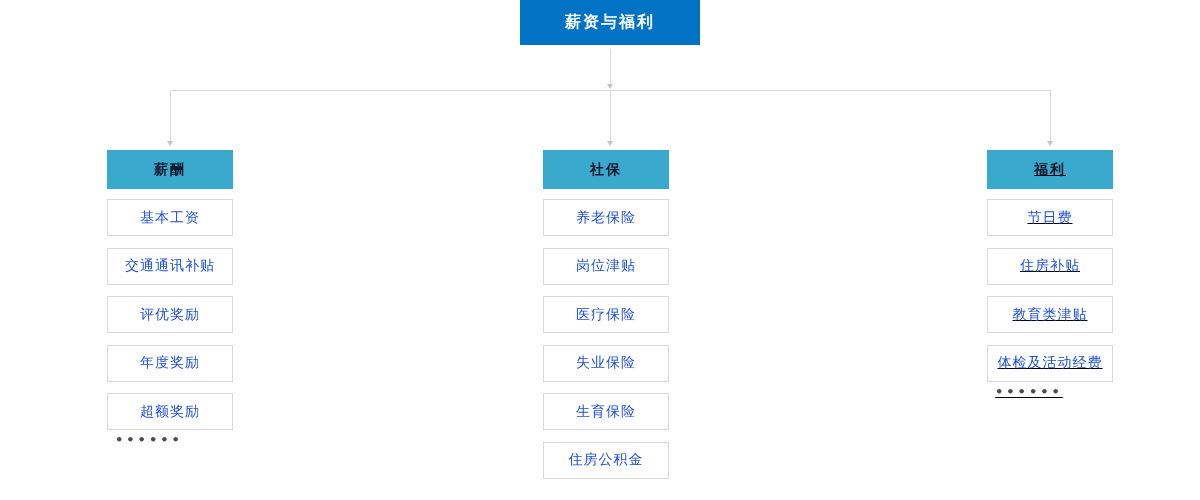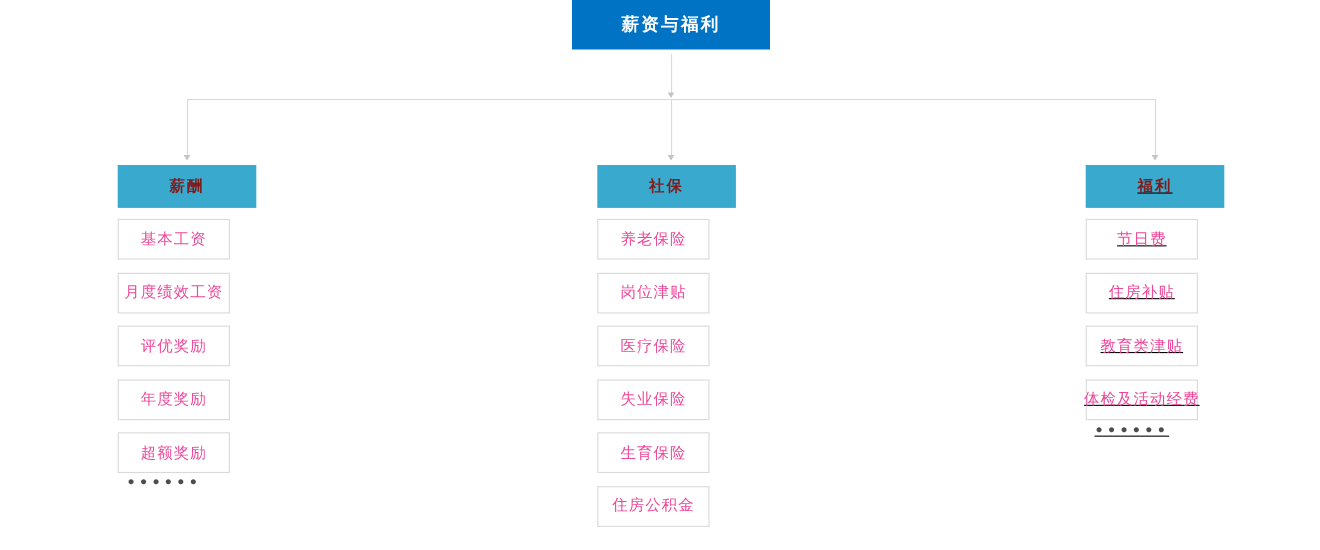--- a/index.html
+++ b/index.html
@@ -51,36 +51,36 @@
     top: 150px;
     width: 126px;
   }
   .col-0 { left: 107px; }
   .col-1 { left: 543px; }
   .col-2 { left: 987px; text-decoration: underline; }
   .col-header {
     width: 126px;
     height: 39px;
     background: #39a9cd;
-    color: #7f1d1d;
+    color: #0f172a;
     font-size: 14px;
     font-weight: bold;
     letter-spacing: 2px;
     display: flex;
     align-items: center;
     justify-content: center;
   }
   .node-item {
     box-sizing: border-box;
-    width: 102px;
+    width: 126px;
     height: 37px;
     margin-top: 11.5px;
     background: #ffffff;
     border: 1px solid #d9d9d9;
-    color: #ec4899;
+    color: #1d4ed8;
     font-size: 14px;
     letter-spacing: 1px;
     display: flex;
     align-items: center;
     justify-content: center;
     white-space: nowrap;
   }
   .node-item.first { margin-top: 10px; }
   .ellipsis {
     margin-top: 3px;
@@ -105,21 +105,21 @@
   <div class="line v-mid"></div>
   <div class="line v-right"></div>
   <div class="arrow-down arrow-root"></div>
   <div class="arrow-down arrow-left"></div>
   <div class="arrow-down arrow-mid"></div>
   <div class="arrow-down arrow-right"></div>
 
   <div class="column col-0">
     <div class="col-header">薪酬</div>
     <div class="node-item first">基本工资</div>
-    <div class="node-item">月度绩效工资</div>
+    <div class="node-item">交通通讯补贴</div>
     <div class="node-item">评优奖励</div>
     <div class="node-item">年度奖励</div>
     <div class="node-item">超额奖励</div>
     <div class="ellipsis">••••••</div>
   </div>
 
   <div class="column col-1">
     <div class="col-header">社保</div>
     <div class="node-item first">养老保险</div>
     <div class="node-item">岗位津贴</div>

